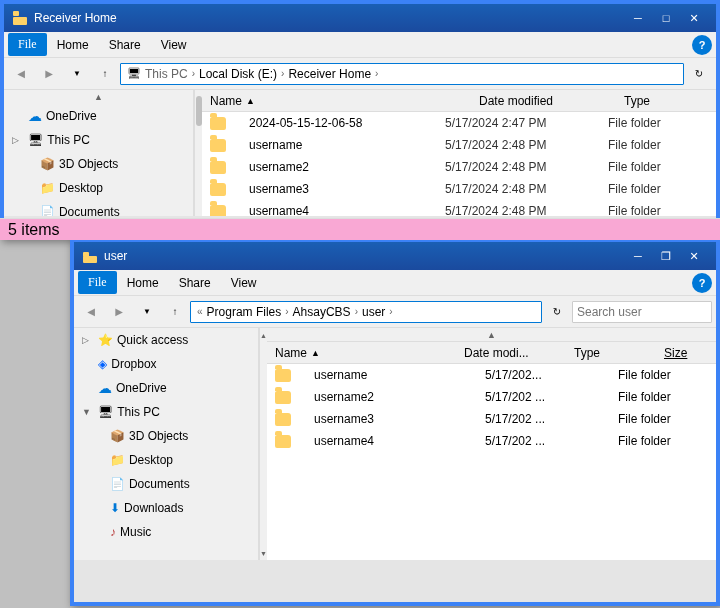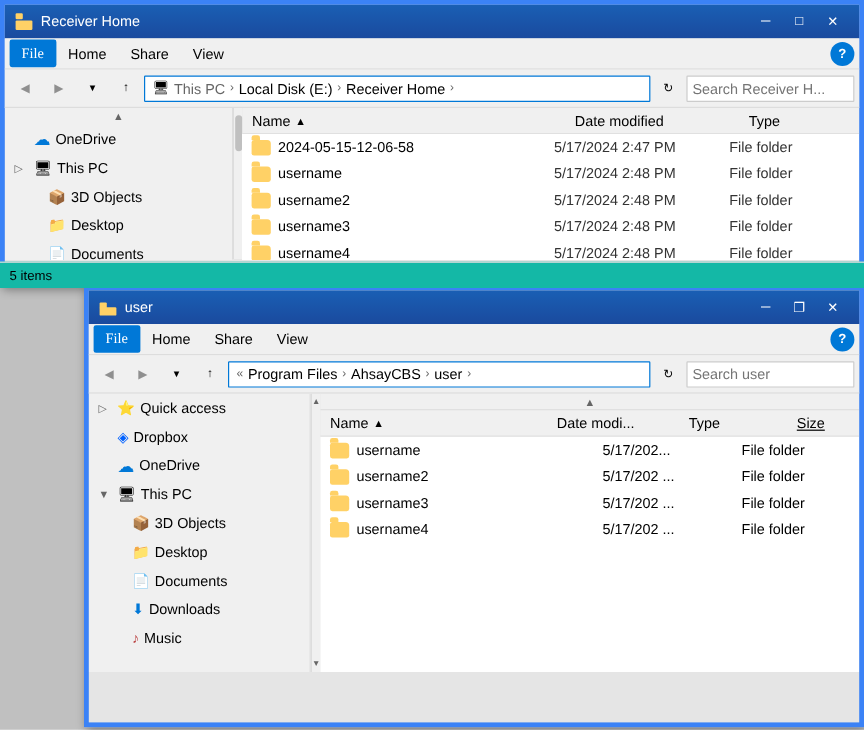--- a/index.html
+++ b/index.html
@@ -112,21 +112,21 @@
       flex: 1;
       overflow-y: auto;
       background: white;
     }
     .file-item {
       height: 22px;
       display: flex;
       align-items: center;
       padding: 0 8px;
       cursor: pointer;
-      gap: 6px;
+      gap: 23px;
     }
     .folder-icon {
       width: 16px; height: 13px;
       background: #ffd166;
       border-radius: 2px 3px 2px 2px;
       position: relative;
       flex-shrink: 0;
     }
     .folder-icon::before {
       content: '';
@@ -221,24 +221,20 @@
     <div class="address-path">
       <span style="font-size:11px">🖥</span>
       <span style="color:#666">This PC</span>
       <span class="path-sep">›</span>
       <span>Local Disk (E:)</span>
       <span class="path-sep">›</span>
       <span style="font-weight:500">Receiver Home</span>
       <span class="path-sep">›</span>
     </div>
     <button class="nav-btn">↻</button>
-    <div class="search-box">
-      <input class="search-input" type="text" placeholder="Search Receiver H..." style="">
-
-    </div>
   </div>
 
   <div class="content-area" style="height:calc(100% - 106px);">
 
     <div class="sidebar" style="width:190px; position:relative;">
 
       <div style="height:14px; display:flex; align-items:center; justify-content:center; background:#f0f0f0;">
         <span style="font-size:9px; color:#666;">▲</span>
       </div>
 
@@ -464,15 +460,15 @@
           <span class="file-name">username4</span>
           <span style="width:110px; font-size:12px;">5/17/202 ...</span>
           <span style="width:90px; font-size:12px;">File folder</span>
         </div>
       </div>
     </div>
   </div>
 
 </div>
 
-<div style="position:absolute; left:0; top:218px; width:720px; height:22px; background:#14b8a6; border-top:1px solid #ddd; display:flex; align-items:center; padding:0 8px; font-size:11px; z-index:1;">
+<div style="position:absolute; left:0; top:218px; width:720px; height:22px; background:#f9a8d4; border-top:1px solid #ddd; display:flex; align-items:center; padding:0 8px; font-size:16px; z-index:1;">
   <span>5 items</span>
 </div>
 
 </body></html>

